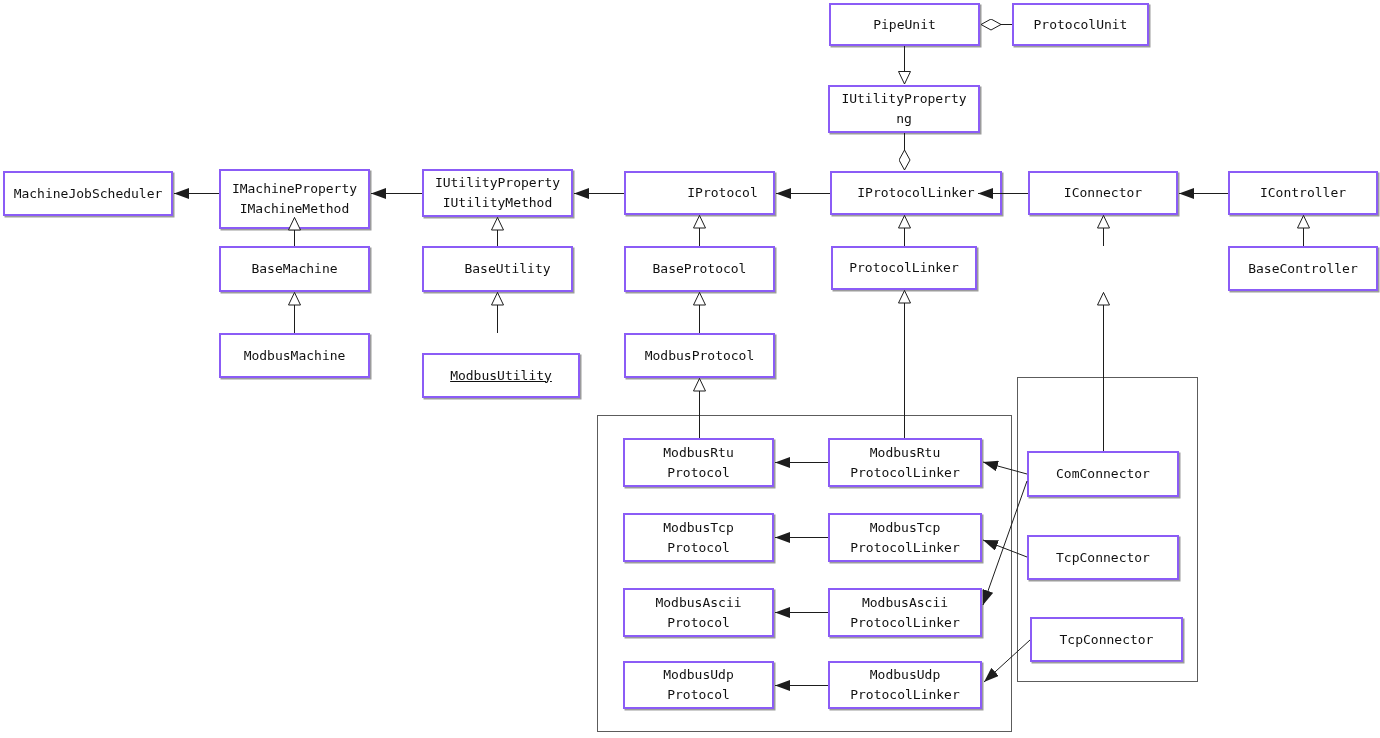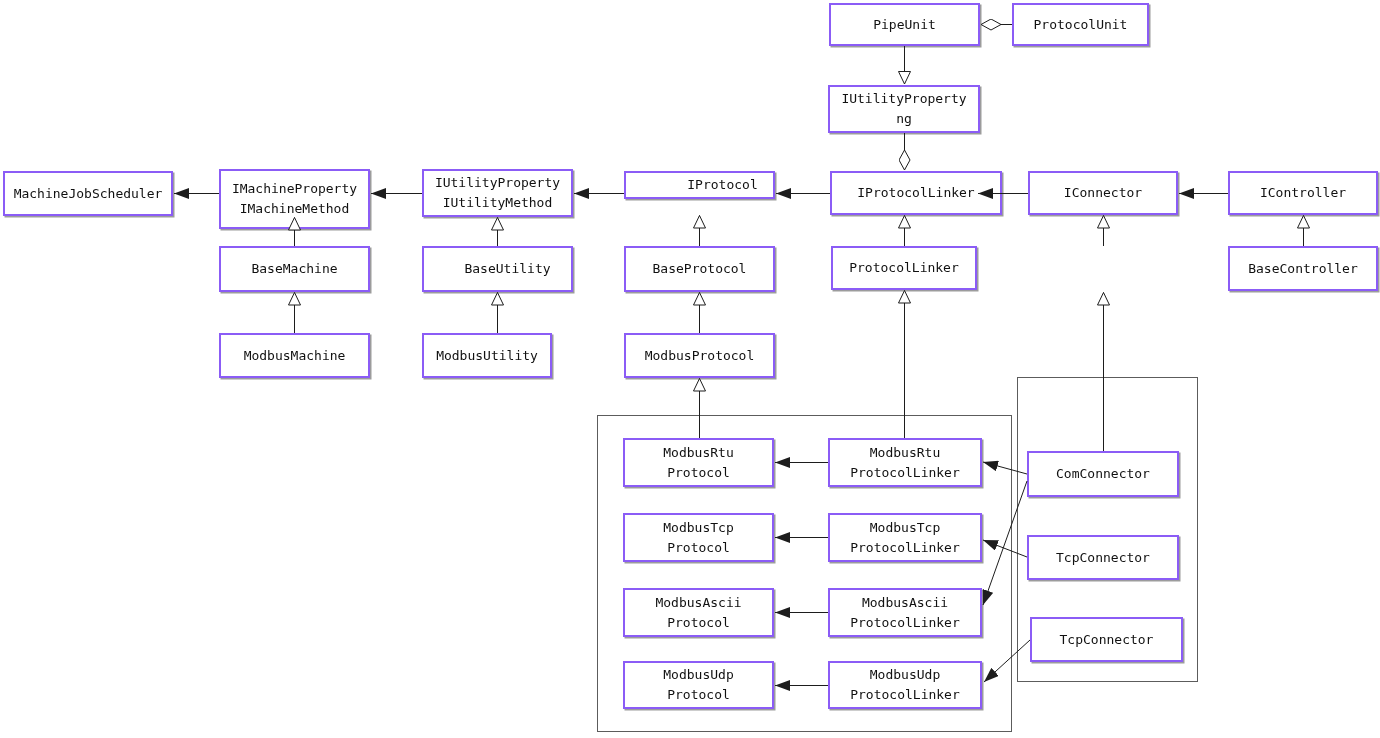--- a/index.html
+++ b/index.html
@@ -63,33 +63,33 @@
   <div class="node" style="left:829px; top:3px; width:151px; height:43px;">PipeUnit</div>
   <div class="node" style="left:1012px; top:3px; width:137px; height:43px;">ProtocolUnit</div>
   <div class="node" style="left:828px; top:85px; width:152px; height:48px;">IUtilityProperty
 ng</div>
 
   <div class="node" style="left:3px; top:171px; width:170px; height:45px;">MachineJobScheduler</div>
   <div class="node" style="left:219px; top:169px; width:151px; height:60px;">IMachineProperty
 IMachineMethod</div>
   <div class="node" style="left:422px; top:169px; width:151px; height:48px;">IUtilityProperty
 IUtilityMethod</div>
-  <div class="node" style="left:624px; top:171px; width:151px; height:28px;padding-left:46px;">IProtocol</div>
+  <div class="node" style="left:624px; top:171px; width:151px; height:44px;padding-left:46px;">IProtocol</div>
   <div class="node" style="left:830px; top:171px; width:172px; height:44px;">IProtocolLinker</div>
   <div class="node" style="left:1028px; top:171px; width:150px; height:44px;">IConnector</div>
   <div class="node" style="left:1228px; top:171px; width:150px; height:44px;">IController</div>
 
   <div class="node" style="left:219px; top:246px; width:151px; height:46px;">BaseMachine</div>
   <div class="node" style="left:422px; top:246px; width:151px; height:46px;padding-left:20px;">BaseUtility</div>
   <div class="node" style="left:624px; top:246px; width:151px; height:46px;">BaseProtocol</div>
   <div class="node" style="left:831px; top:246px; width:146px; height:44px;">ProtocolLinker</div>
   <div class="node" style="left:1228px; top:246px; width:150px; height:45px;">BaseController</div>
 
   <div class="node" style="left:219px; top:333px; width:151px; height:45px;">ModbusMachine</div>
-  <div class="node" style="left:422px; top:333px; width:130px; height:45px;">ModbusUtility</div>
+  <div class="node" style="left:422px; top:353px; width:158px; height:45px;text-decoration:underline;">ModbusUtility</div>
   <div class="node" style="left:624px; top:333px; width:151px; height:45px;">ModbusProtocol</div>
 
   <div class="node" style="left:623px; top:438px; width:151px; height:49px;">ModbusRtu
 Protocol</div>
   <div class="node" style="left:623px; top:513px; width:151px; height:49px;">ModbusTcp
 Protocol</div>
   <div class="node" style="left:623px; top:588px; width:151px; height:49px;">ModbusAscii
 Protocol</div>
   <div class="node" style="left:623px; top:661px; width:151px; height:48px;">ModbusUdp
 Protocol</div>

